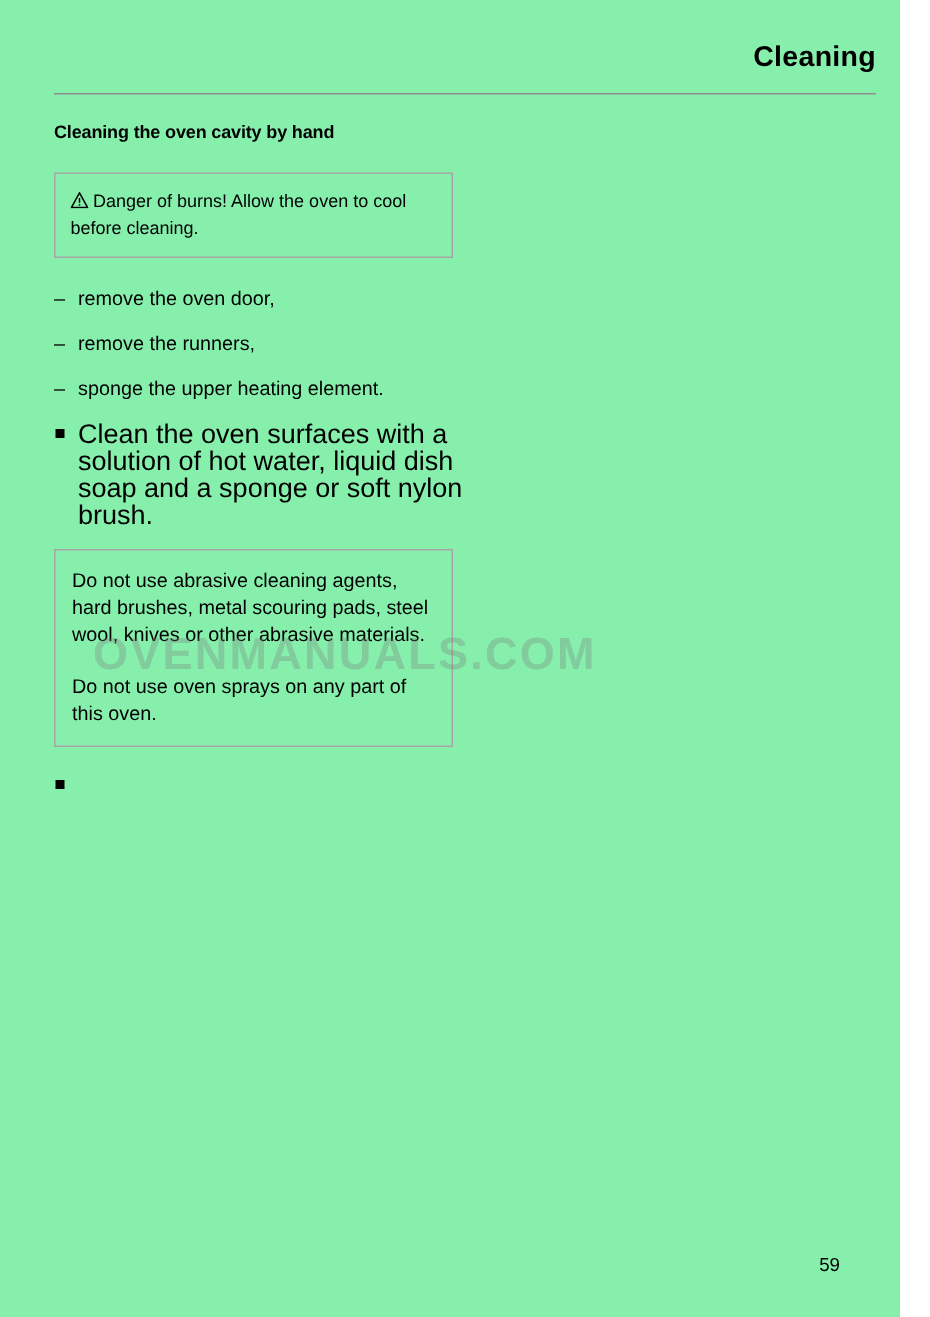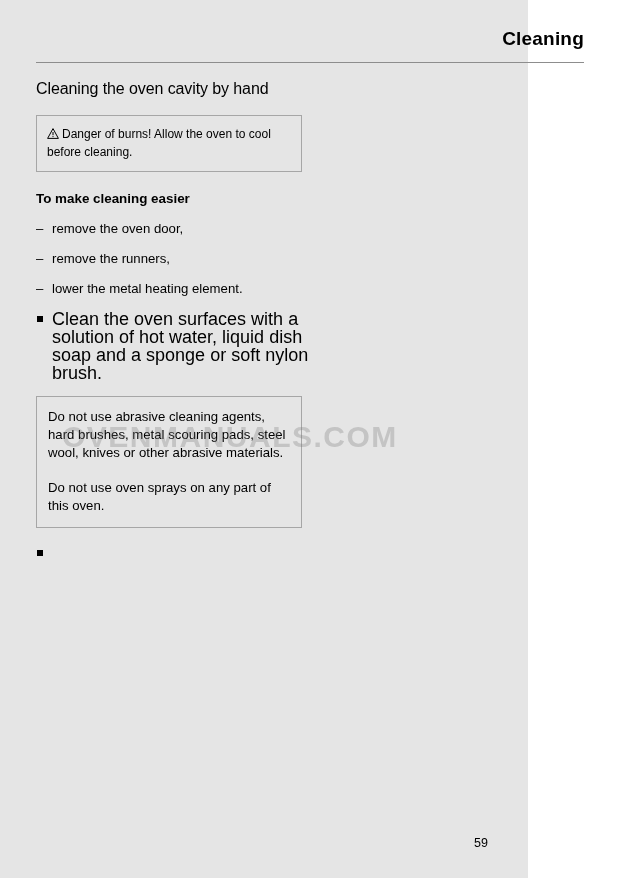--- a/index.html
+++ b/index.html
@@ -12,23 +12,23 @@
     background: #ffffff;
     font-family: "Liberation Sans", sans-serif;
     color: #000000;
     position: relative;
     overflow: hidden;
   }
   .page {
     position: absolute;
     left: 0;
     top: 0;
-    width: 528px;
+    width: 600px;
     height: 878px;
-    background: #e5e5e5;
+    background: #86efac;
   }
   .header {
     position: absolute;
     left: 36px;
     top: 28px;
     width: 548px;
     text-align: right;
   }
   .header-title {
     font-size: 19px;
@@ -46,22 +46,22 @@
     height: 1px;
     background: #8d8d8d;
   }
   .content {
     position: absolute;
     left: 36px;
     top: 78px;
     width: 300px;
   }
   h1.section-title {
-    font-size: 16px;
-    font-weight: normal;
+    font-size: 12px;
+    font-weight: bold;
     line-height: 21px;
     margin: 0 0 16px 0;
     letter-spacing: -0.1px;
   }
   .warn-box {
     border: 1.5px solid #a6a6a6;
     padding: 9px 10px 10px 10px;
     margin-bottom: 18px;
     box-sizing: border-box;
     width: 266px;
@@ -176,34 +176,33 @@
         <span class="warn-tri">
           <svg width="12" height="11" viewBox="0 0 12 11" xmlns="http://www.w3.org/2000/svg">
             <polygon points="6,0.6 11.4,10.4 0.6,10.4" fill="none" stroke="#000" stroke-width="1"></polygon>
             <rect x="5.5" y="4" width="1" height="3.2" fill="#000"></rect>
             <rect x="5.5" y="8.1" width="1" height="1" fill="#000"></rect>
           </svg>
         </span><span>Danger of burns! Allow the oven to cool before cleaning.</span>
       </span>
     </div>
 
-    <h2 class="sub-title">To make cleaning easier</h2>
 
     <ul class="dash-list">
       <li>
         <span class="marker">–</span>
         <span>remove the oven door,</span>
       </li>
       <li>
         <span class="marker">–</span>
         <span>remove the runners,</span>
       </li>
       <li>
         <span class="marker">–</span>
-        <span>lower the metal heating element.</span>
+        <span>sponge the upper heating element.</span>
       </li>
     </ul>
 
     <ul class="square-list gap-before-clean">
       <li>
         <span class="sq"></span>
         <span>Clean the oven surfaces with a solution of hot water, liquid dish soap and a sponge or soft nylon brush.</span>
       </li>
     </ul>
 

